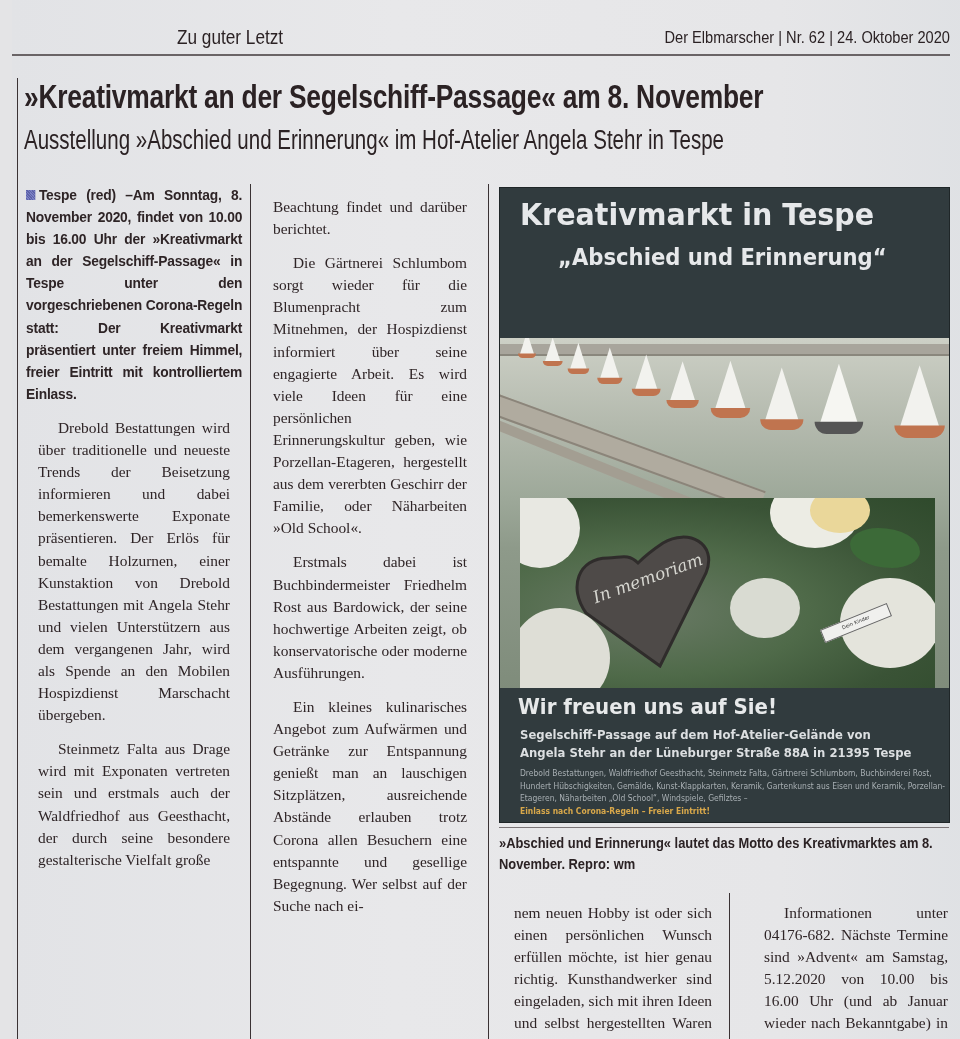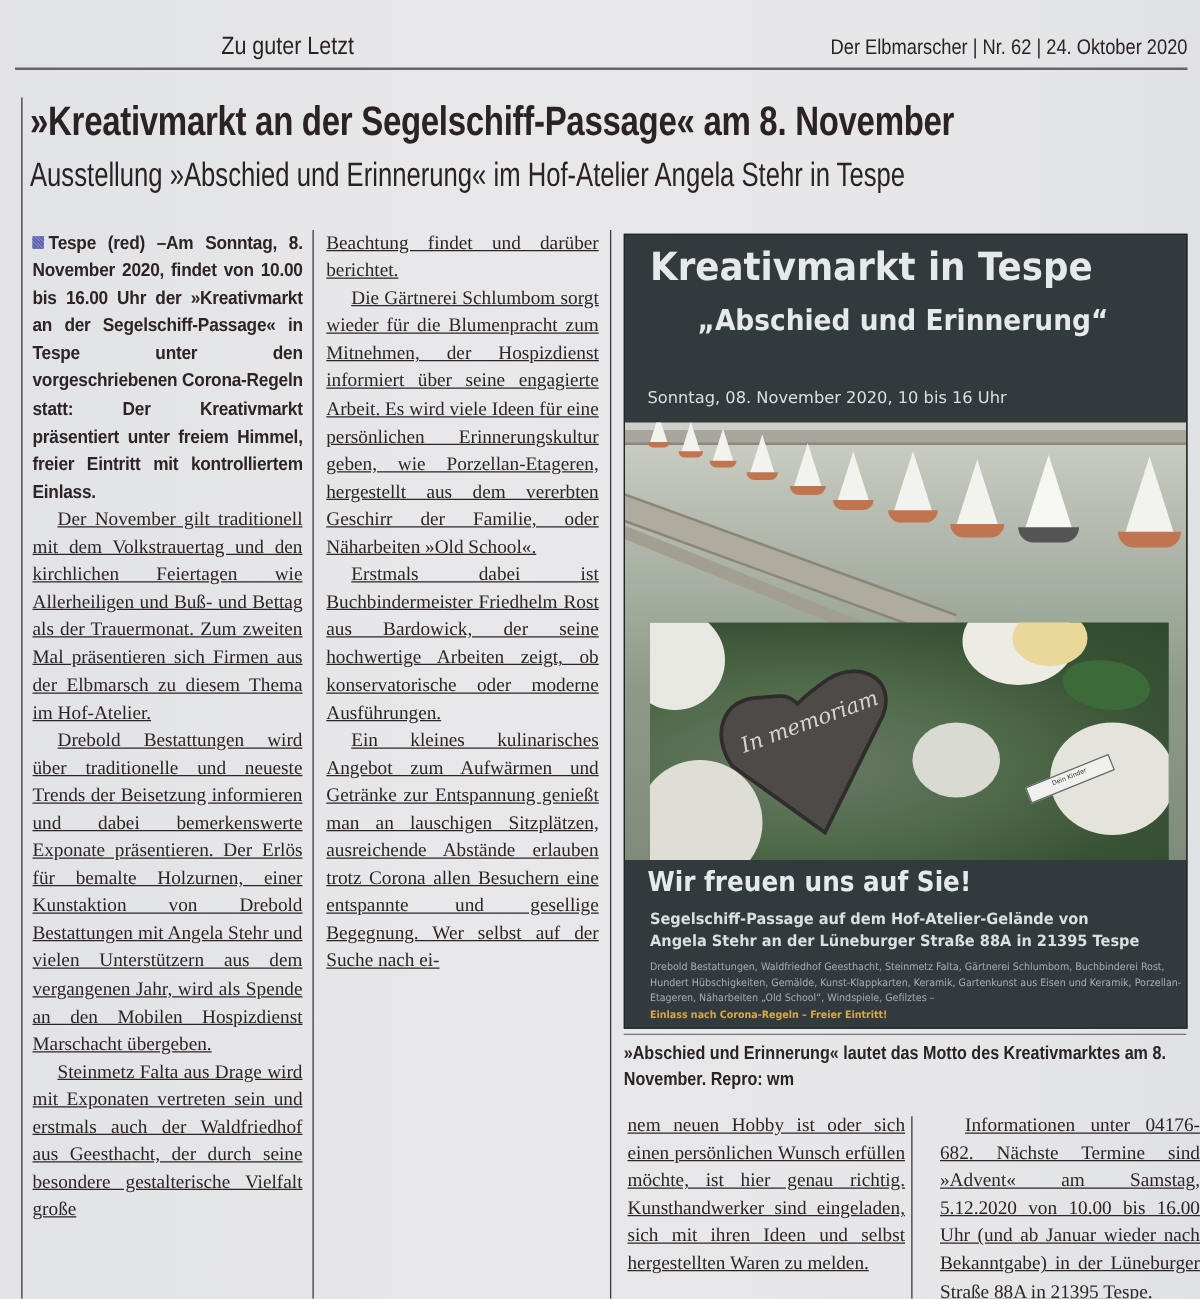--- a/index.html
+++ b/index.html
@@ -42,21 +42,21 @@
       font-family: "Liberation Sans", sans-serif; font-size: 27px;
       color: #2b2224; white-space: nowrap;
       transform: scaleX(0.76); transform-origin: left;
     }
     .col {
       position: absolute;
       font-size: 15.4px; line-height: 22.1px; text-align: justify;
       color: #2e2426;
       hyphens: manual;
     }
-    .col p { margin: 0; text-decoration: underline; }
+    .col p { margin: 12px; }
     .col p.indent { text-indent: 20px; }
     .col1 { left: 14px; top: 184px; width: 216px; }
     .col2 { left: 249px; top: 184px; width: 218px; }
     .col3 { left: 490px; top: 890px; width: 222px; }
     .col4 { left: 740px; top: 890px; width: 208px; }
     .col-divider { position: absolute; width: 1px; background: #3a3234; }
     .div1 { left: 238px; top: 184px; height: 855px; }
     .div2 { left: 476px; top: 184px; height: 855px; }
     .div3 { left: 717px; top: 893px; height: 146px; }
     .lead {
@@ -182,38 +182,36 @@
 
   <div class="left-rule"></div>
 
   <h1 class="headline" style="margin:0;">»Kreativmarkt an der Segelschiff-Passage« am 8. November</h1>
   <h2 class="subheadline" style="margin:0;font-weight:normal;">Ausstellung »Abschied und Erinnerung« im Hof-Atelier Angela Stehr in Tespe</h2>
 
   <div class="col col1">
     <div class="lead">
       <span class="lead-marker"></span><span>Tespe (red) –Am Sonntag, 8. November 2020, findet von 10.00 bis 16.00 Uhr der »Kreativmarkt an der Segelschiff-Passage« in Tespe unter den vorgeschriebenen Corona-Regeln statt: Der Kreativmarkt präsentiert unter freiem Himmel, freier Eintritt mit kontrolliertem Einlass.</span>
     </div>
-    <p class="indent">Der November gilt traditionell mit dem Volkstrauertag und den kirchlichen Feiertagen wie Allerheiligen und Buß- und Bettag als der Trauermonat. Zum zweiten Mal präsentieren sich Firmen aus der Elbmarsch zu diesem Thema im Hof-Atelier.</p>
     <p class="indent">Drebold Bestattungen wird über traditionelle und neueste Trends der Beisetzung informieren und dabei bemerkenswerte Exponate präsentieren. Der Erlös für bemalte Holzurnen, einer Kunstaktion von Drebold Bestattungen mit Angela Stehr und vielen Unterstützern aus dem vergangenen Jahr, wird als Spende an den Mobilen Hospizdienst Marschacht übergeben.</p>
     <p class="indent">Steinmetz Falta aus Drage wird mit Exponaten vertreten sein und erstmals auch der Waldfriedhof aus Geesthacht, der durch seine besondere gestalterische Vielfalt große</p>
   </div>
   <div class="col-divider div1"></div>
 
   <div class="col col2">
     <p>Beachtung findet und darüber berichtet.</p>
     <p class="indent">Die Gärtnerei Schlumbom sorgt wieder für die Blumenpracht zum Mitnehmen, der Hospizdienst informiert über seine engagierte Arbeit. Es wird viele Ideen für eine persönlichen Erinnerungskultur geben, wie Porzellan-Etageren, hergestellt aus dem vererbten Geschirr der Familie, oder Näharbeiten »Old School«.</p>
     <p class="indent">Erstmals dabei ist Buchbindermeister Friedhelm Rost aus Bardowick, der seine hochwertige Arbeiten zeigt, ob konservatorische oder moderne Ausführungen.</p>
     <p class="indent">Ein kleines kulinarisches Angebot zum Aufwärmen und Getränke zur Entspannung genießt man an lauschigen Sitzplätzen, ausreichende Abstände erlauben trotz Corona allen Besuchern eine entspannte und gesellige Begegnung. Wer selbst auf der Suche nach ei-</p>
   </div>
   <div class="col-divider div2"></div>
 
   <div class="poster">
     <div class="poster-title">Kreativmarkt in Tespe</div>
     <div class="poster-subtitle">„Abschied und Erinnerung“</div>
-    <div class="poster-date">Sonntag, 08. November 2020, 10 bis 16 Uhr</div>
 
     <div class="poster-photo">
       <div class="rail"></div>
       <div class="pier"></div>
       <div class="pier2"></div>
 
       <div class="boat" style="left:20px;top:20px;transform:scale(0.5);">
           <div class="sail"></div>
           <div class="hull"></div>
         </div>

